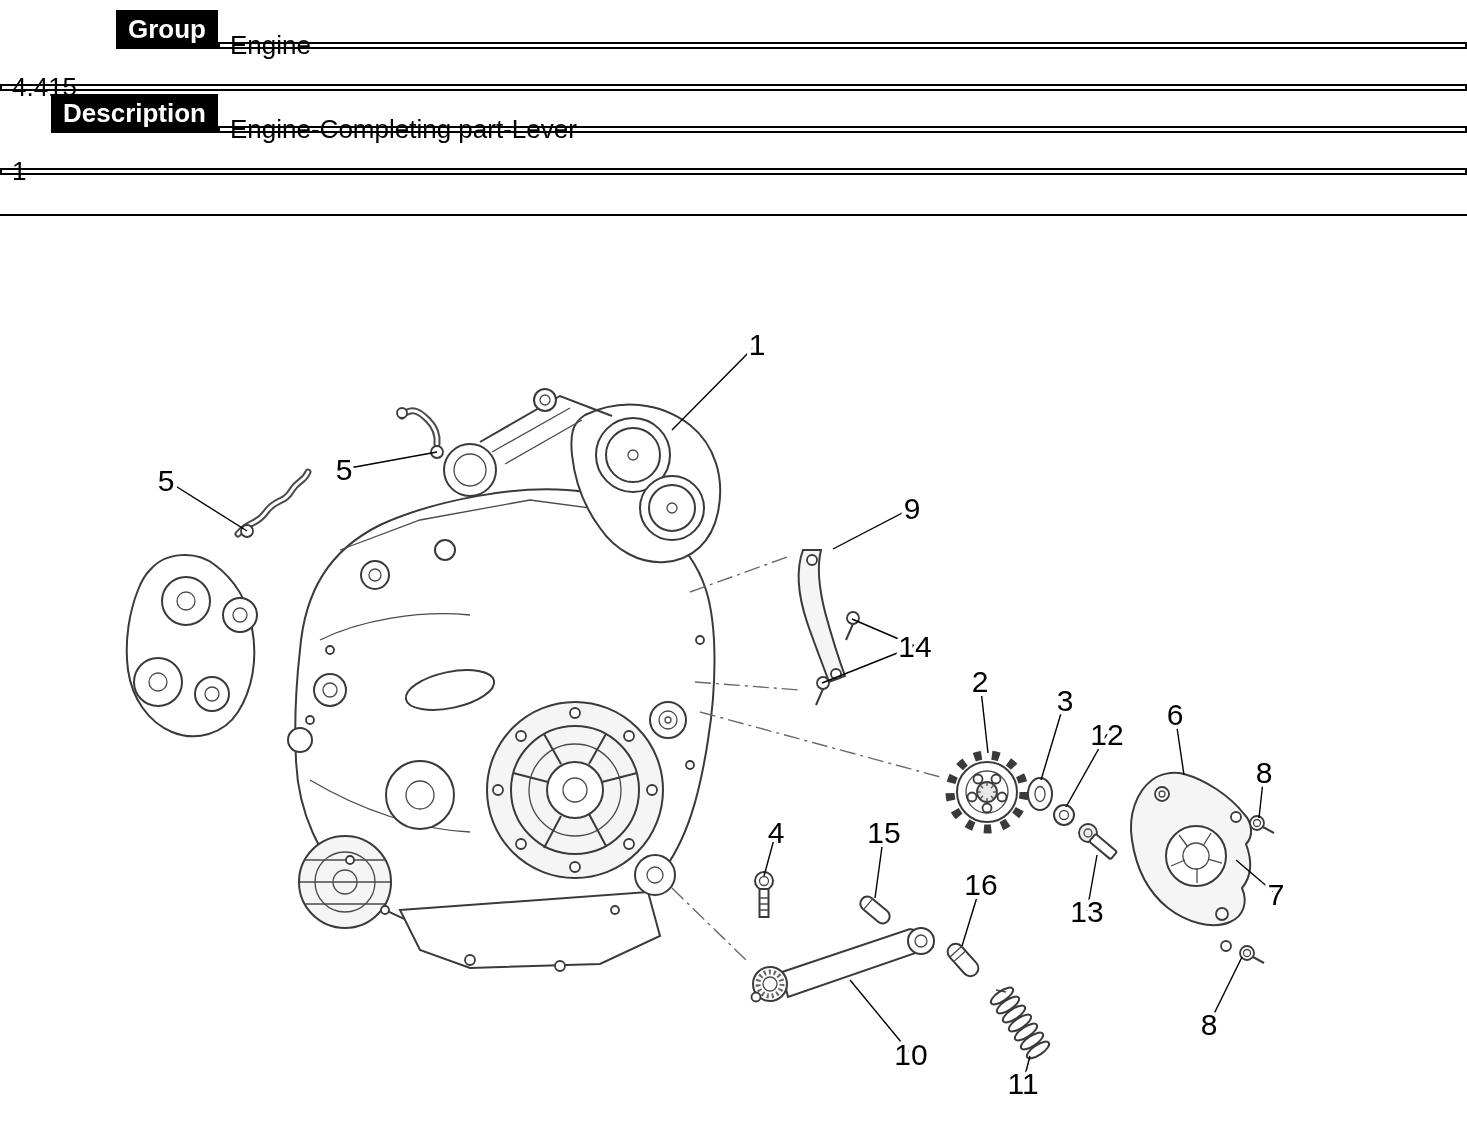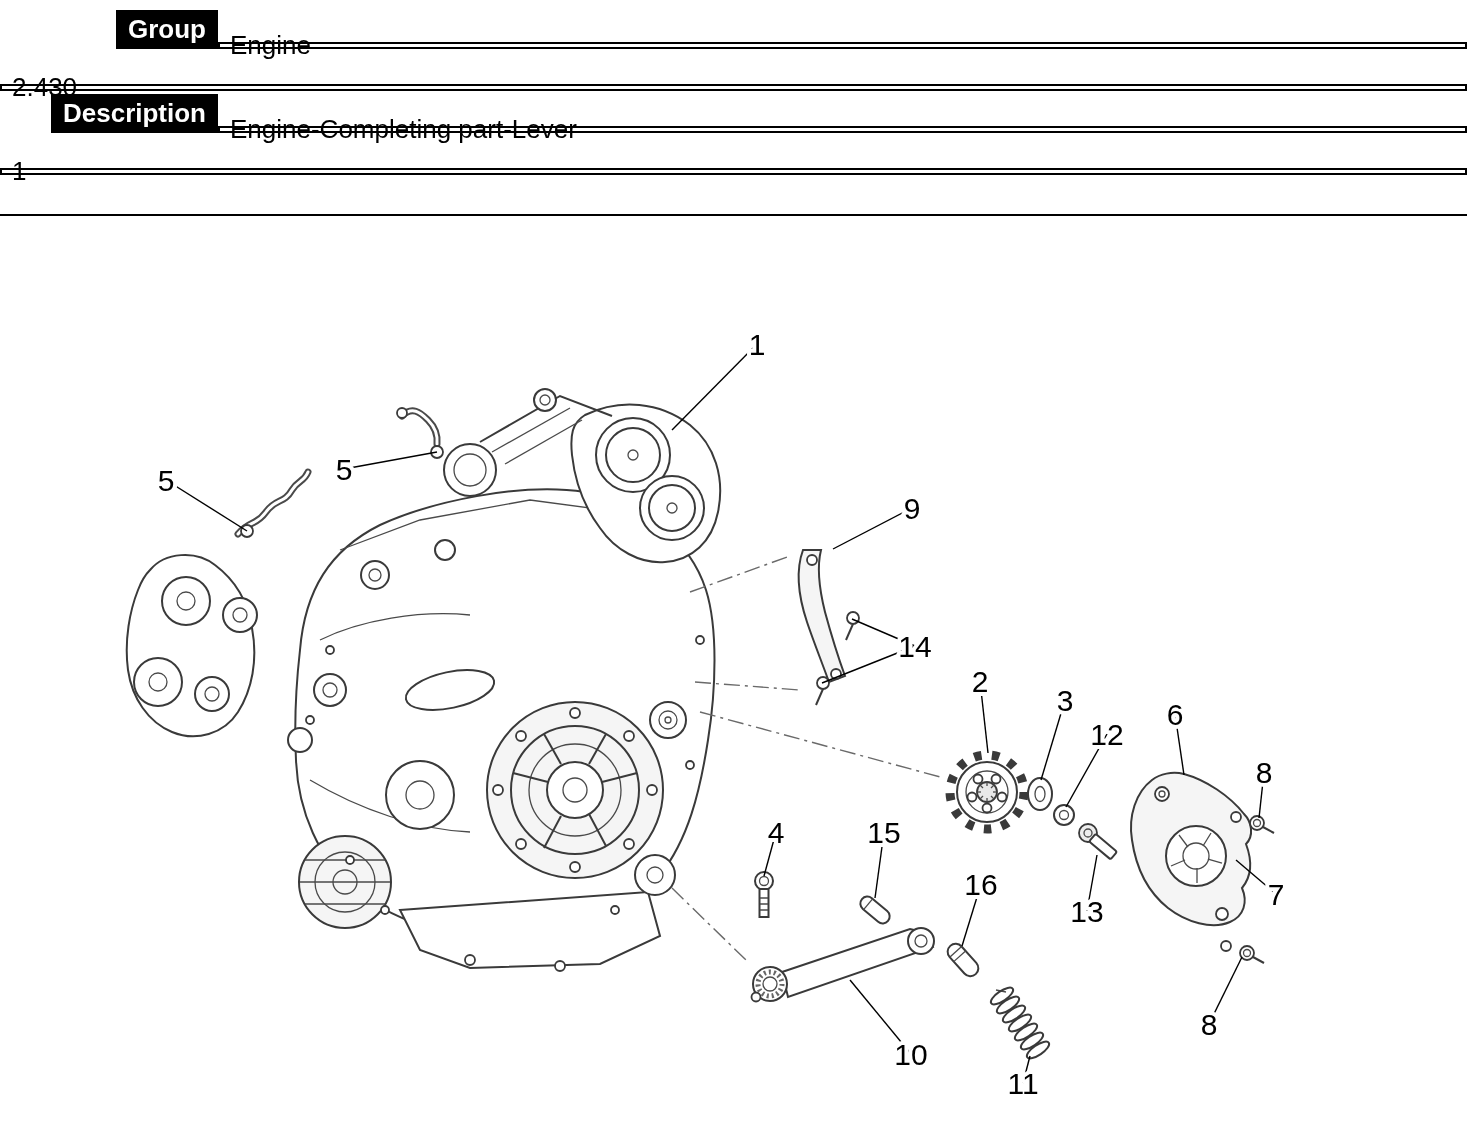--- a/index.html
+++ b/index.html
@@ -39,21 +39,21 @@
 <div class="page">
 
   <div class="header-table">
     <div class="h-row">
       <div class="h-labelcol">
           <div class="h-label">Group</div>
         </div>
       <div class="h-value">Engine</div>
     </div>
     <div class="h-row">
-      <div class="h-value">2.430</div>
+      <div class="h-value">4.415</div>
     </div>
     <div class="h-row">
       <div class="h-labelcol">
           <div class="h-label">Description</div>
         </div>
       <div class="h-value">Engine-Completing part-Lever</div>
     </div>
     <div class="h-row">
       <div class="h-value">1</div>
     </div>

